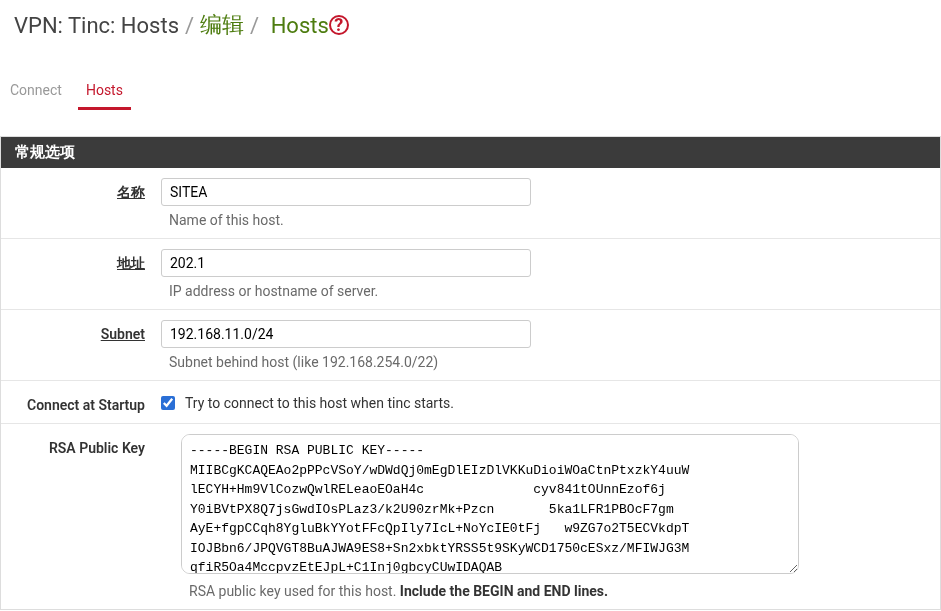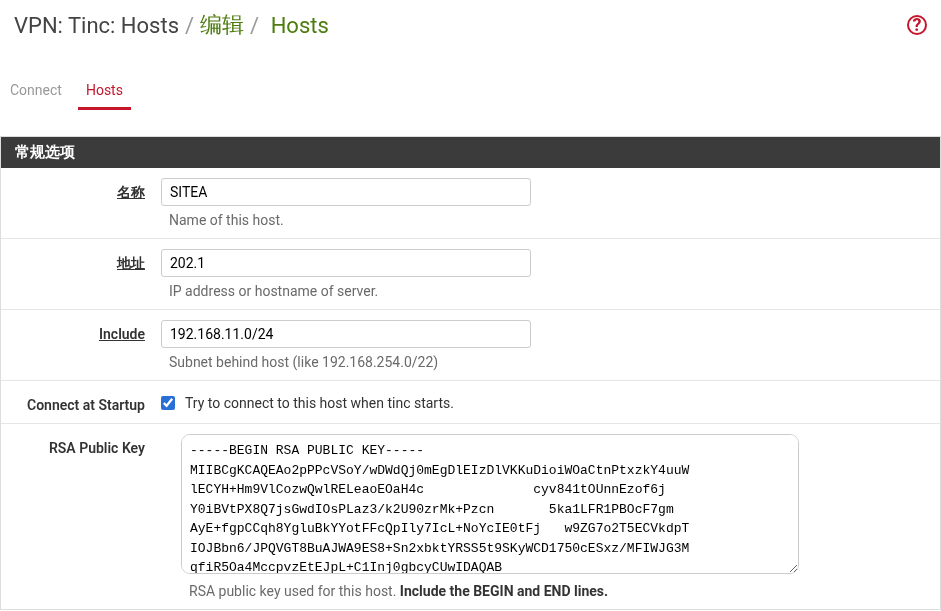--- a/index.html
+++ b/index.html
@@ -10,21 +10,20 @@
     body {
       font-family: -apple-system, BlinkMacSystemFont, "Segoe UI", Roboto, Helvetica, Arial, sans-serif;
       font-size: 14px;
       color: #333;
       background: #fff;
       width: 941px;
     }
     .header {
       display: flex;
       align-items: center;
-      justify-content: space-between;
       padding: 10px 14px 10px 14px;
     }
     .breadcrumb {
       display: flex;
       align-items: center;
       font-size: 22px;
       color: #4a4a4a;
     }
     .breadcrumb .sep {
       color: #999;
@@ -186,21 +185,21 @@
 
   <div class="form-row">
     <div class="label-col underline"><span>地址</span></div>
     <div class="value-col">
       <input type="text" value="202.1" style="">
       <div class="help-text">IP address or hostname of server.</div>
     </div>
   </div>
 
   <div class="form-row">
-    <div class="label-col underline"><span>Include</span></div>
+    <div class="label-col underline"><span>Subnet</span></div>
     <div class="value-col">
       <input type="text" value="192.168.11.0/24" style="">
       <div class="help-text">Subnet behind host (like 192.168.254.0/22)</div>
     </div>
   </div>
 
   <div class="form-row">
     <div class="label-col"><span>Connect at Startup</span></div>
     <div class="value-col">
       <div class="checkbox-row">

